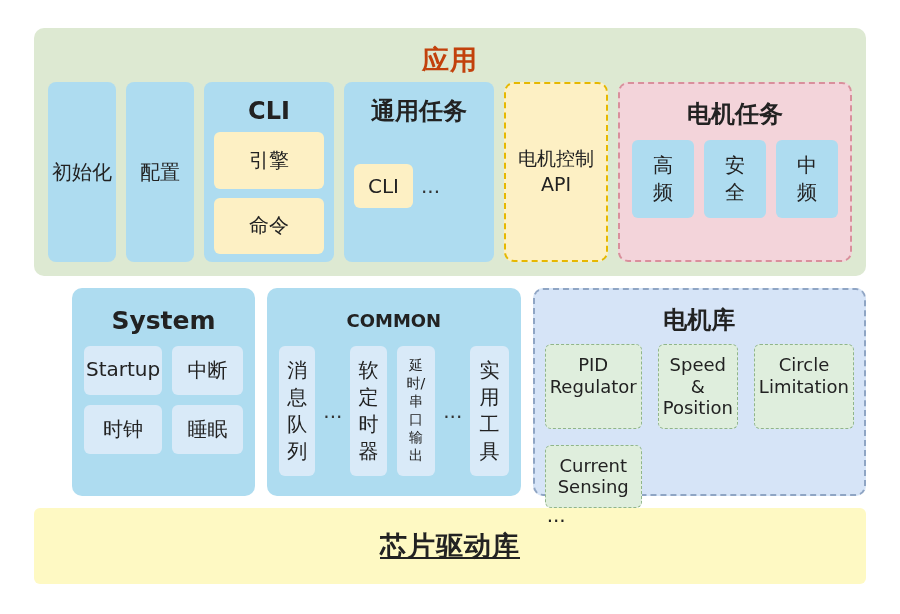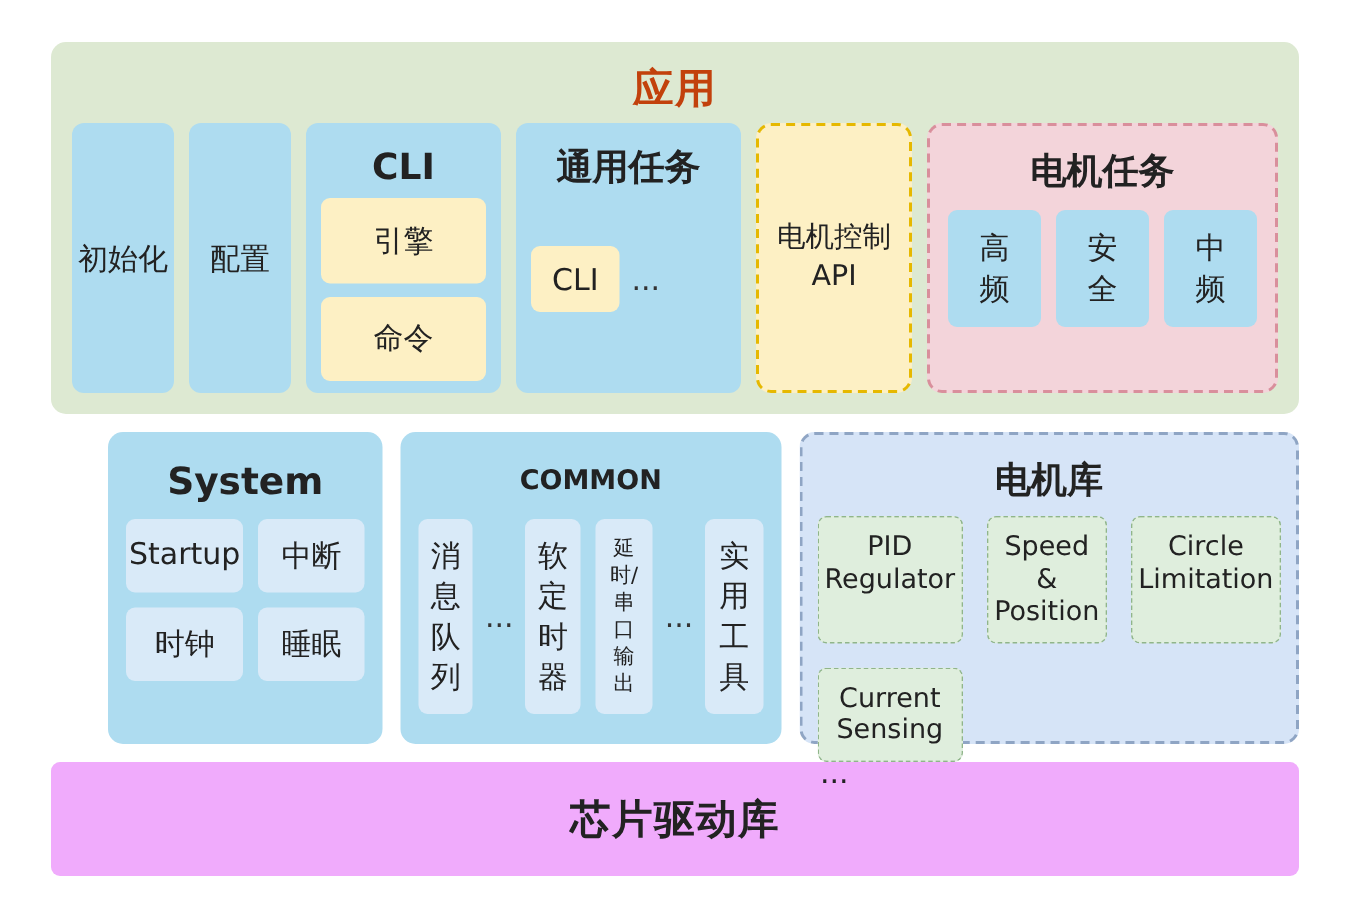--- a/index.html
+++ b/index.html
@@ -299,28 +299,29 @@
   .motorlib-dots {
     font-size: 20px;
     line-height: 14px;
     padding-left: 2px;
   }
 
   
   .driver-layer {
     margin-top: 12px;
     height: 76px;
-    background: #f0abfc;
+    background: #fef9c3;
     border-radius: 6px;
     display: flex;
     align-items: center;
     justify-content: center;
     font-size: 27px;
     font-weight: bold;
     letter-spacing: 1px;
+    text-decoration: underline;
   }
 </style>
 </head>
 <body>
 
 <div class="canvas">
 
   <div class="app-layer">
     <div class="app-title">应用</div>
     <div class="app-row">

